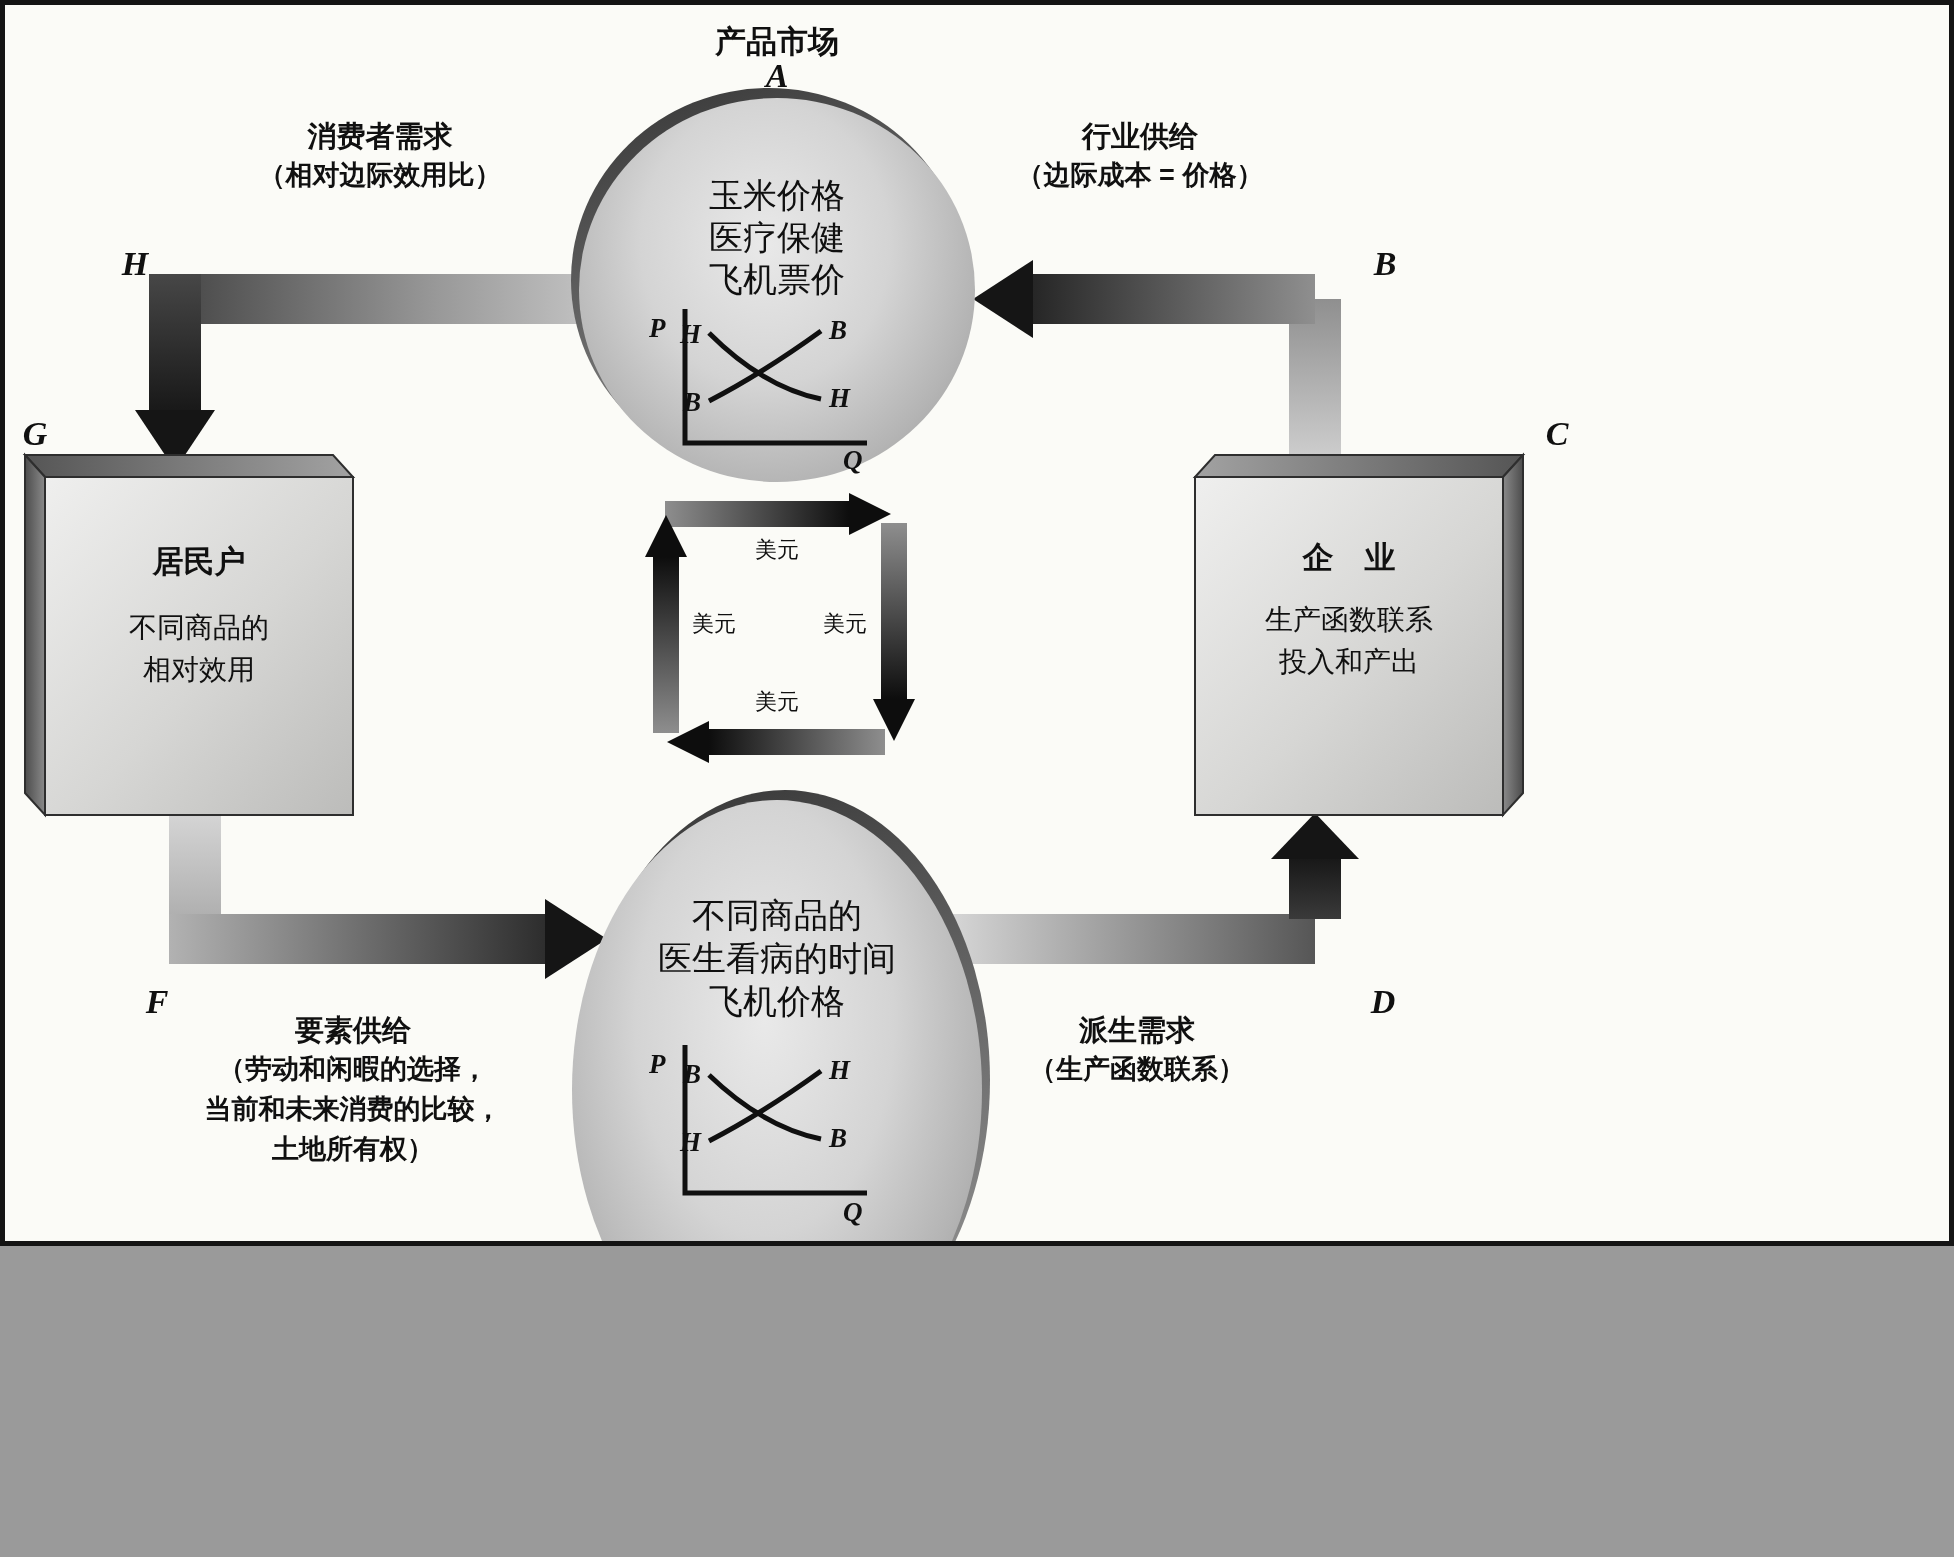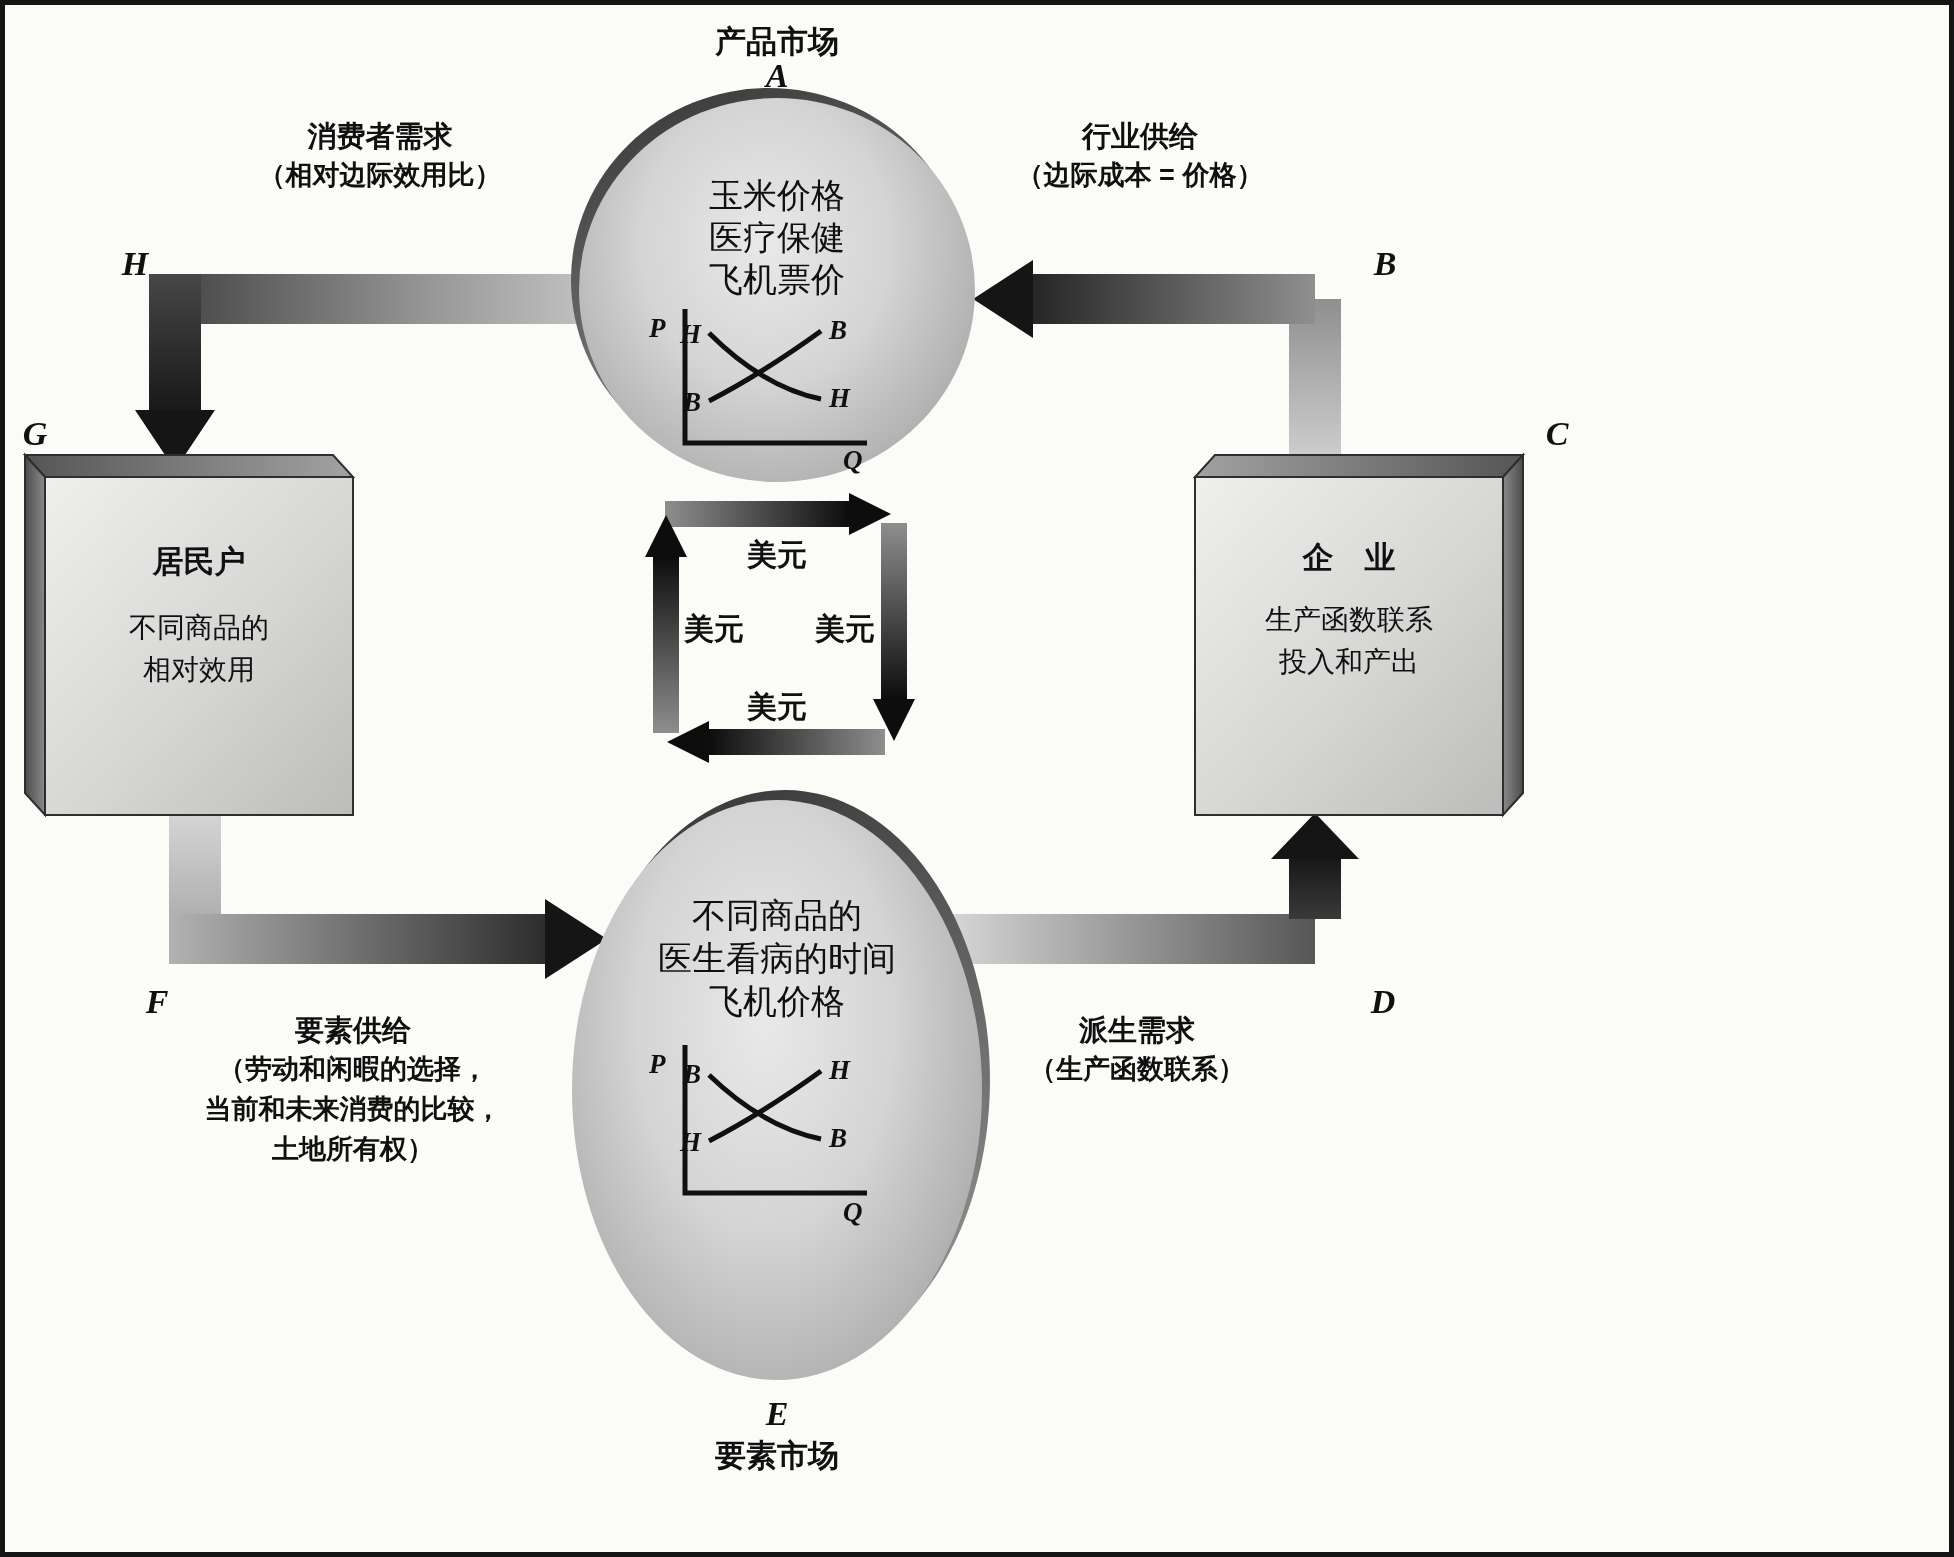--- a/index.html
+++ b/index.html
@@ -1,33 +1,33 @@
 <!DOCTYPE html>
 <html><head>
 <meta charset="utf-8">
 <style>
   * { margin:0; padding:0; box-sizing:border-box; }
   html,body { background:#9a9a9a; }
   .page {
-    position:relative; width:1954px; height:1557px;
+    position:relative; width:1954px; height:1246px;
     background:#fbfbf7; border:5px solid #141414; overflow:hidden;
     font-family:"Liberation Sans", sans-serif; color:#101010;
   }
   .abs { position:absolute; }
   .ctr { transform:translateX(-50%); text-align:center; white-space:nowrap; }
   .cn  { font-weight:bold; }
   .letter { font-family:"Liberation Serif", serif; font-style:italic; font-weight:bold;
             font-size:34px; z-index:4; }
   .t-main  { font-size:31px; }
   .t-title { font-size:29px; }
   .t-sub   { font-size:27px; }
   .item        { font-size:34px; font-weight:normal; z-index:3; }
   .box-title   { font-size:31px; font-weight:bold; z-index:3; }
   .box-line    { font-size:28px; font-weight:normal; z-index:3; }
-  .money-label { font-size:30px; font-weight:bold; z-index:3; }
+  .money-label { font-size:22px; font-weight:normal; z-index:3; }
   .z1 { z-index:1; } .z2 { z-index:2; } .z3 { z-index:3; }
   .circle-back {
     border-radius:50%; z-index:2;
     background:linear-gradient(160deg,#343434 0%,#6e6e6e 55%,#9c9c9c 100%);
   }
   .circle-main {
     border-radius:50%; z-index:2;
     background:radial-gradient(ellipse at 47% 38%, #e9e9e9 0%, #d4d4d4 42%, #b4b4b4 72%, #8f8f8f 100%);
   }
   svg { display:block; overflow:visible; }

